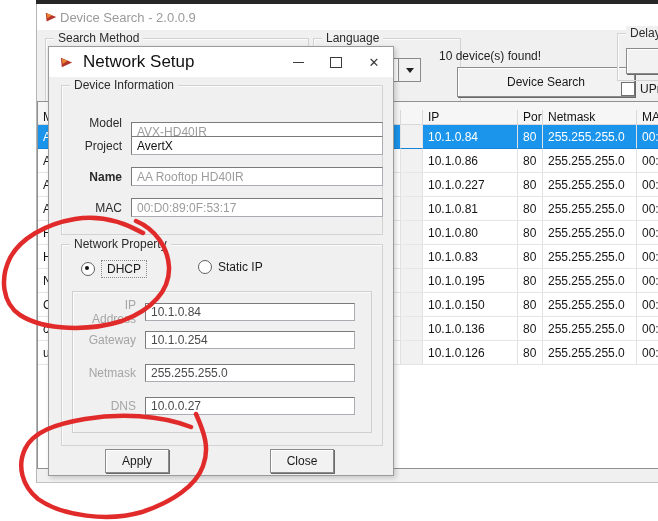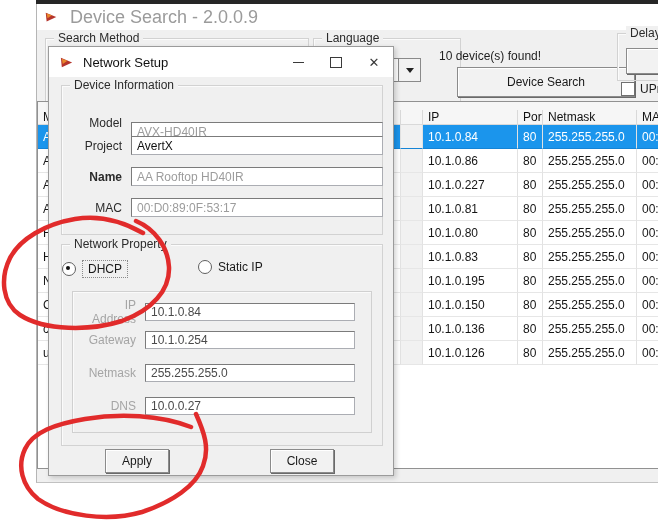--- a/index.html
+++ b/index.html
@@ -13,21 +13,21 @@
   .abs{position:absolute;}
 
   
   #top-strip{left:36px;top:0;width:622px;height:4px;background:#262626;}
   #main-window{
     left:36px;top:4px;width:622px;height:478px;
     background:#f0f0f0;border-left:1px solid #b5b5b5;border-bottom:1px solid #c2c2c2;
   }
   #main-titlebar{position:absolute;left:0;top:0;width:100%;height:26px;background:#ffffff;display:flex;align-items:center;}
   #main-titlebar .logo{margin-left:7px;}
-  #main-title{margin-left:12px;color:#9b9b9b;font-size:18px;white-space:nowrap;}
+  #main-title{margin-left:2px;color:#9b9b9b;font-size:13px;white-space:nowrap;}
 
   .groupbox{position:absolute;border:1px solid #d2d2d2;box-shadow:1px 1px 0 #fbfbfb inset;}
   .groupbox > .glabel{
     position:absolute;top:-8px;left:8px;background:#f0f0f0;padding:0 4px;
     color:#2b2b2b;white-space:nowrap;
   }
   .sunken{background:#ffffff;border:1px solid #abadb3;border-top-color:#7b7b7b;border-left-color:#7b7b7b;}
 
   #combo{left:284px;top:54px;width:100px;height:24px;display:flex;}
   #combo .box{flex:1;background:#fff;border:1px solid #8a8a8a;}
@@ -73,21 +73,21 @@
   .trow .c.w-gap{background:#f1f1f1;}
   .trow.selected .c.w-gap{background:#f1f1f1;}
 
   
   #dialog{
     left:48px;top:46px;width:344px;height:428px;background:#f0f0f0;
     border:1px solid #9b9b9b;box-shadow:2px 2px 5px rgba(0,0,0,0.18);
   }
   #dialog-titlebar{position:absolute;left:0;top:0;width:100%;height:30px;background:#ffffff;display:flex;align-items:center;}
   #dialog-titlebar .logo{margin-left:10px;}
-  #dialog-title{margin-left:9px;font-size:13px;color:#111;flex:1;white-space:nowrap;}
+  #dialog-title{margin-left:9px;font-size:17px;color:#111;flex:1;white-space:nowrap;}
   .cap-btn{width:38px;height:30px;display:flex;align-items:center;justify-content:center;flex:none;}
   .glyph-min{width:11px;height:1px;background:#3a3a3a;}
   .glyph-max{width:10px;height:9px;border:1px solid #3a3a3a;}
   .glyph-close{font-size:13px;color:#3a3a3a;line-height:1;}
 
   .fieldrow{position:absolute;display:flex;align-items:center;}
   .flabel{text-align:right;margin-right:9px;flex:none;color:#2b2b2b;}
   .flabel.dim{color:#a5a5a5;}
   .finput{height:19px;display:flex;align-items:center;padding-left:5px;box-sizing:border-box;overflow:hidden;white-space:nowrap;}
   .finput.dim{color:#9c9c9c;}
@@ -279,21 +279,21 @@
     </div>
     <div class="fieldrow" style="left:8px;top:112px;">
       <div class="flabel" style="width:52px;">MAC</div>
       <div class="finput sunken dim" style="width:252px;">00:D0:89:0F:53:17</div>
     </div>
   </div>
 
   <div class="groupbox" style="left:12px;top:197px;width:320px;height:200px;">
     <span class="glabel">Network Property</span>
 
-    <div class="fieldrow" style="left:0;top:15px;">
+    <div class="fieldrow" style="left:19px;top:15px;">
       <div class="radio checked"></div>
       <span class="radiolabel focusbox">DHCP</span>
     </div>
     <div class="fieldrow" style="left:136px;top:15px;">
       <div class="radio"></div>
       <span class="radiolabel">Static IP</span>
     </div>
 
     <div id="inner-net-box">
       <div class="fieldrow" style="left:6px;top:6px;">

